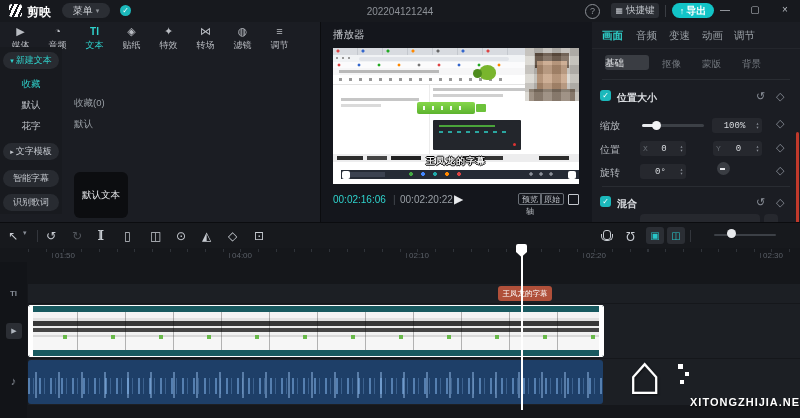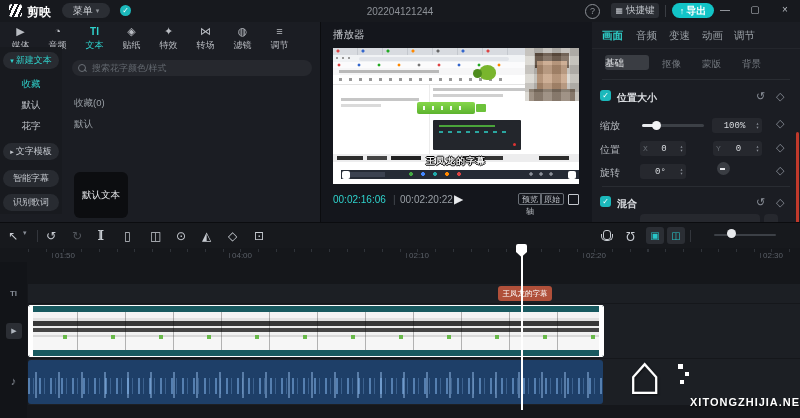--- a/index.html
+++ b/index.html
@@ -293,24 +293,20 @@
       </div>
       <div class="abs side-pill" style="top:123px">
         <span>智能字幕</span>
       </div>
       <div class="abs side-pill" style="top:147px">
         <span>识别歌词</span>
       </div>
     </div>
 
     <div class="abs" style="left:0;top:33px;width:320px;height:167px;overflow:hidden">
-      <div class="search-box abs">
-        <span class="mag"></span>
-        <input type="text" placeholder="搜索花字颜色/样式" style="">
-      </div>
       <div class="abs sec-label" style="top:42px">收藏(0)</div>
       <div class="abs sec-label" style="top:63px">默认</div>
       <div class="abs tile tile-default">默认文本</div>
 
     </div>
   </div>
 
   <div id="player" class="abs">
     <div class="abs player-title">播放器</div>
 

